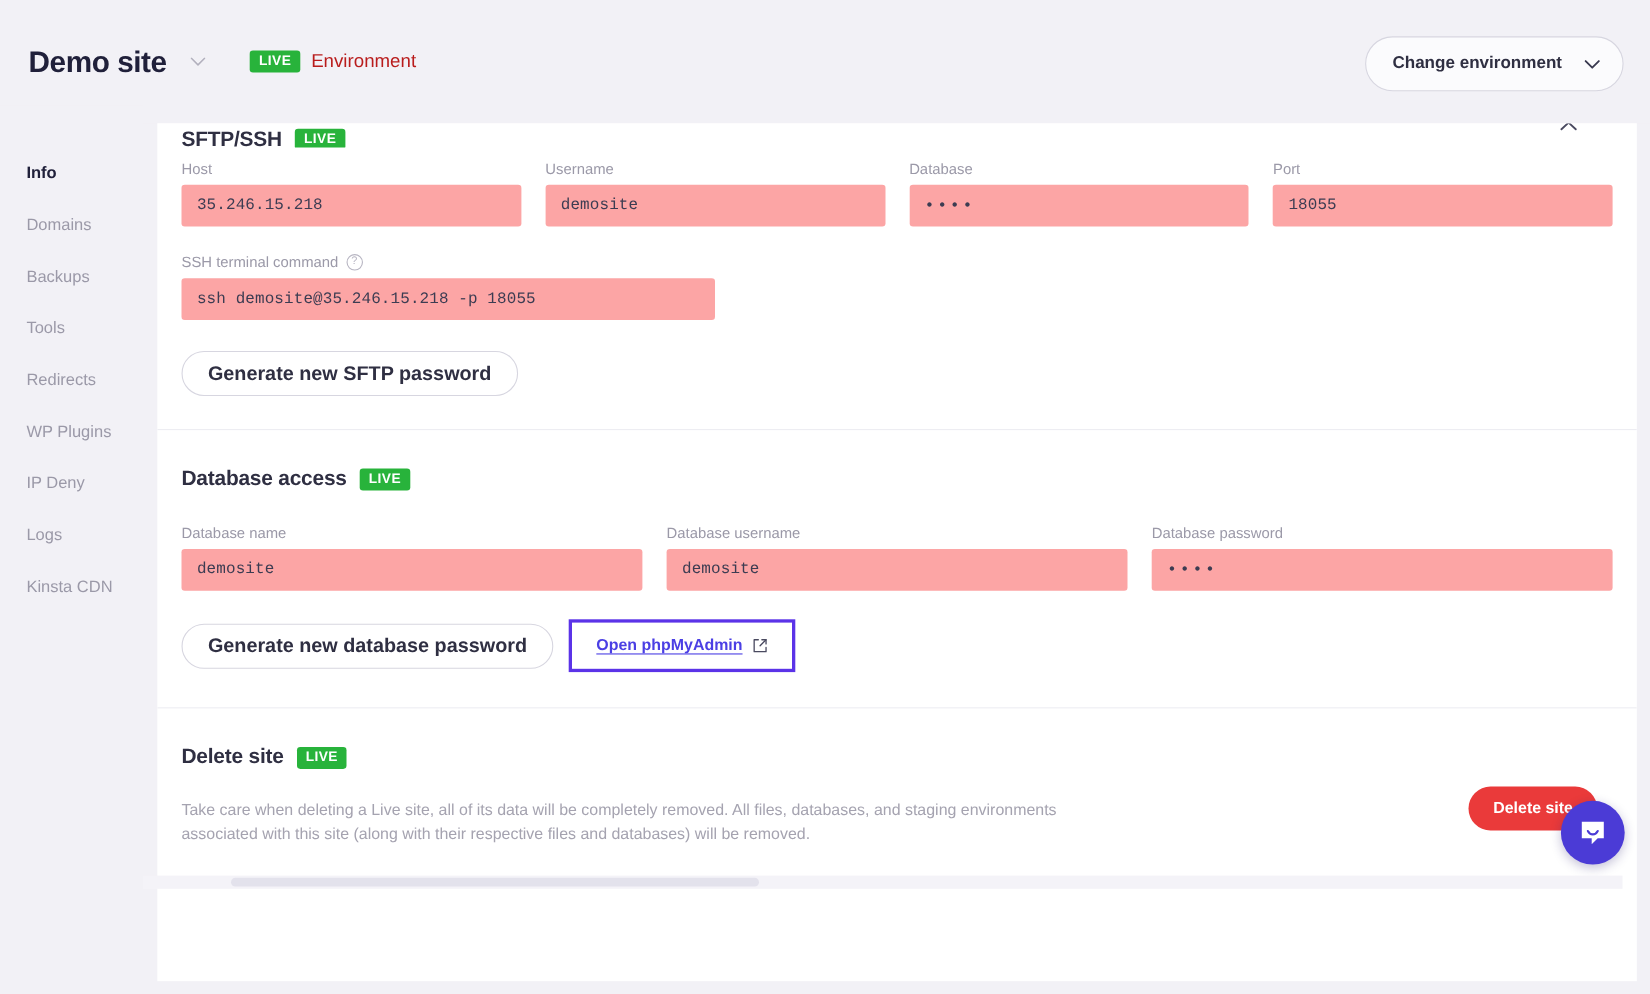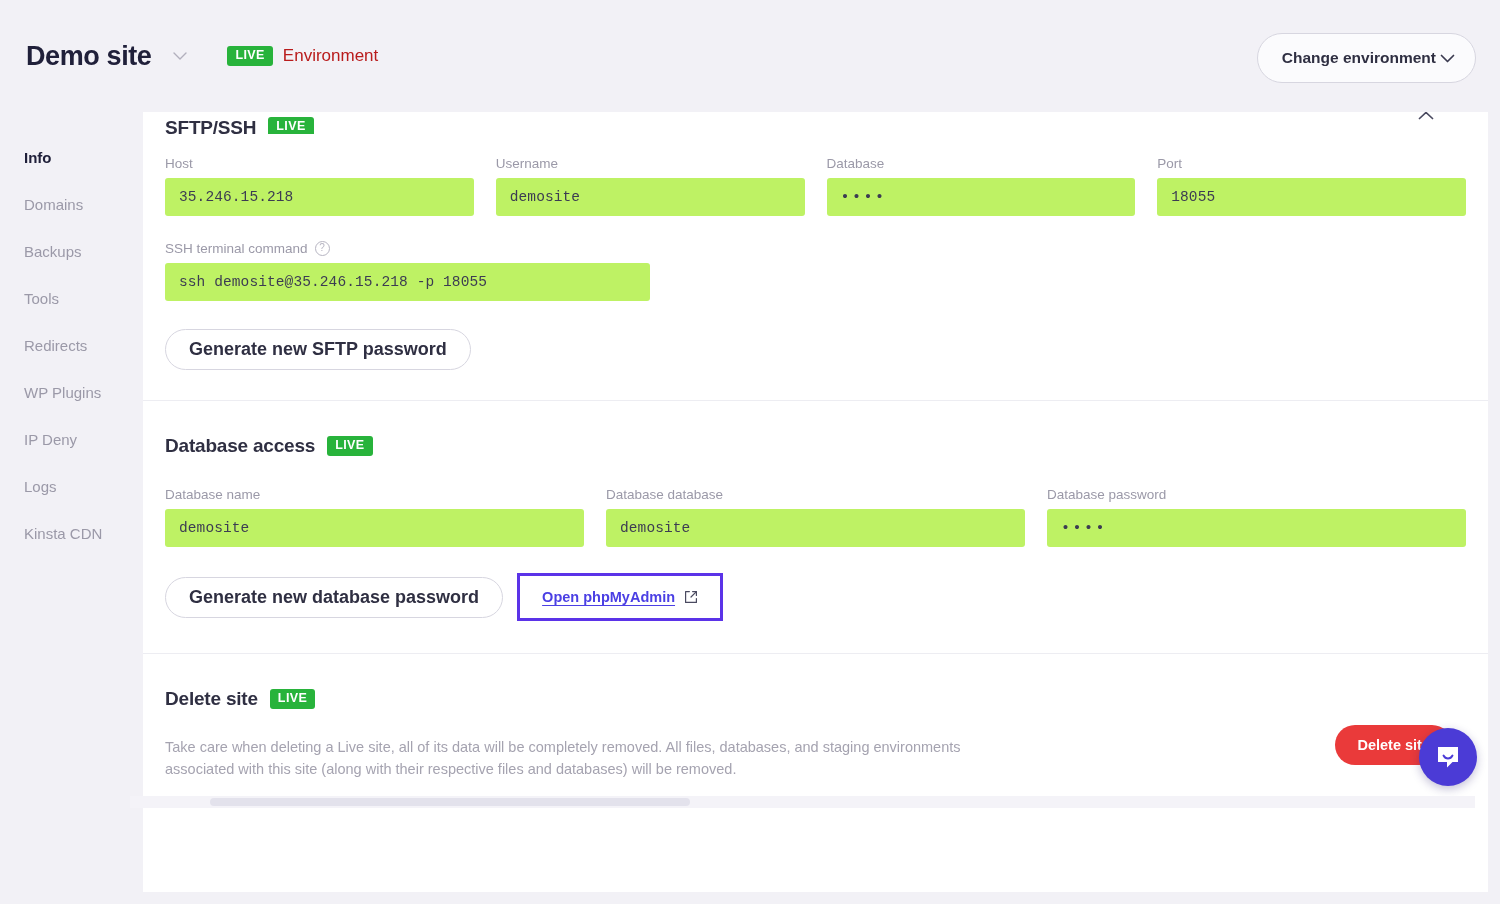--- a/index.html
+++ b/index.html
@@ -37,21 +37,21 @@
     display: inline-block;
   }
   .env-label { font-size: 17px; color: #b91c1c; }
 
   .change-env {
     position: absolute; right: 24px; top: 33px;
     height: 50px; min-width: 219px;
     background: #fbfbfd; border: 1px solid #d7d6e0;
     border-radius: 26px;
     display: flex; align-items: center; justify-content: space-between;
-    padding: 0 20px 0 24px; gap: 4px;
+    padding: 0 20px 0 24px; gap: 20px;
     cursor: pointer;
   }
   .change-env span { font-size: 15.5px; font-weight: 600; color: #2f2f42; }
   .chev { color: #3a3a50; display: flex; align-items: center; }
 
   
   .sidebar {
     position: absolute; left: 0; top: 96px; width: 130px; height: 792px;
     background: #f2f1f6;
     padding-top: 38px;
@@ -87,28 +87,28 @@
     display: flex; align-items: flex-end; gap: 12px;
   }
   .sftp-head .sec-title { font-size: 19px; font-weight: 600; color: #2f2f42; transform: translateY(5px); }
   .sftp-head .badge-live { transform: translateY(2px); }
   .collapse-icon {
     position: absolute; right: 32px; top: -6px;
     color: #4a4a60; cursor: pointer;
   }
 
   
-  .field-row { display: flex; gap: 22px; margin-top: 22px; }
+  .field-row { display: flex; gap: 22px; margin-top: 12px; }
   .field { flex: 1; min-width: 0; }
   .field-label {
     font-size: 13.5px; color: #9b99a8; margin-bottom: 7px;
     display: flex; align-items: center; gap: 7px;
   }
   .field-box {
-    height: 38px; background: #bef264; border-radius: 3px;
+    height: 38px; background: #fca5a5; border-radius: 3px;
     display: flex; align-items: center; padding: 0 14px;
     font-family: "Liberation Mono", "DejaVu Sans Mono", monospace;
     font-size: 14.5px; color: #3c3c52;
     letter-spacing: 0.1px;
   }
   .dots { letter-spacing: 2.5px; font-size: 15px; color: #3c3c52; }
 
   .help-icon {
     width: 15px; height: 15px; border-radius: 50%;
     border: 1.3px solid #b7b5c2; color: #b7b5c2;
@@ -286,21 +286,21 @@
         <span class="sec-title">Database access</span>
         <span class="badge-live">LIVE</span>
       </div>
 
       <div class="field-row" style="margin-top:30px;">
         <div class="field">
           <div class="field-label">Database name</div>
           <div class="field-box">demosite</div>
         </div>
         <div class="field">
-          <div class="field-label">Database database</div>
+          <div class="field-label">Database username</div>
           <div class="field-box">demosite</div>
         </div>
         <div class="field">
           <div class="field-label">Database password</div>
           <div class="field-box dots">••••</div>
         </div>
       </div>
 
       <div style="margin-top:26px; padding-bottom:32px; display:flex; align-items:center; gap:14px;">
         <button class="btn-outline">Generate new database password</button>

